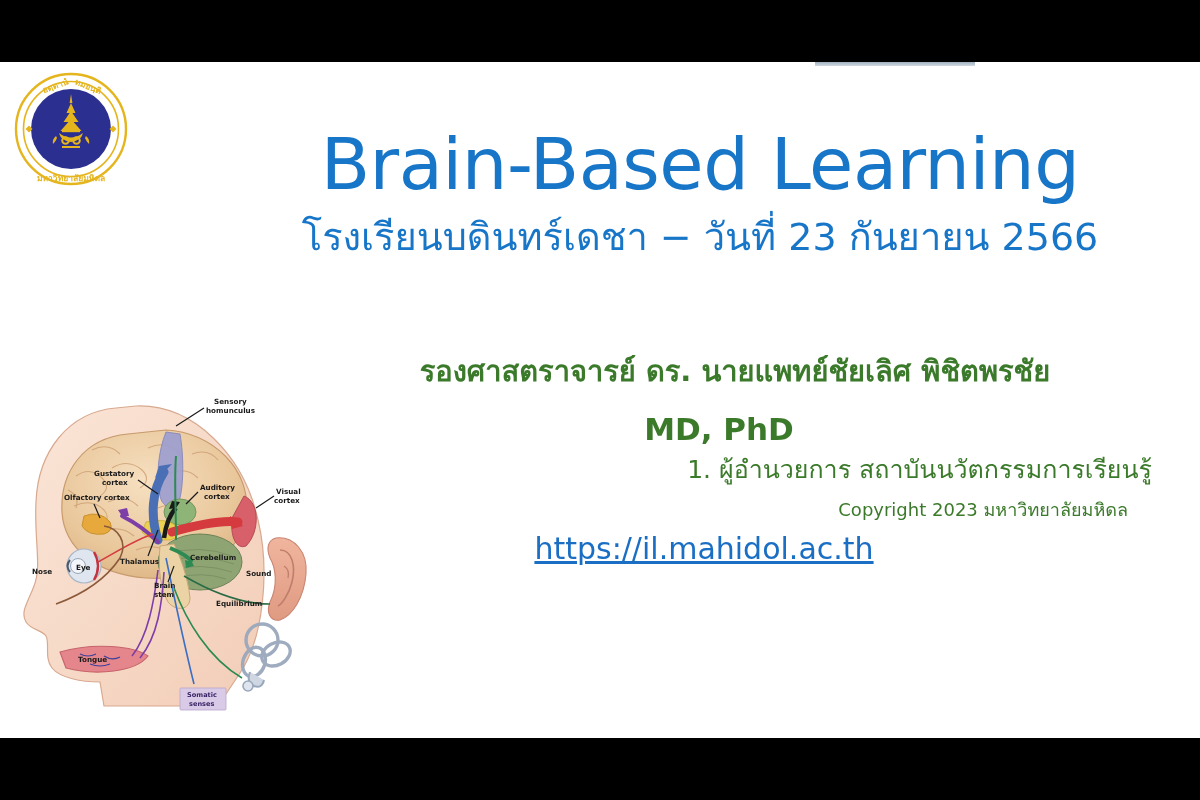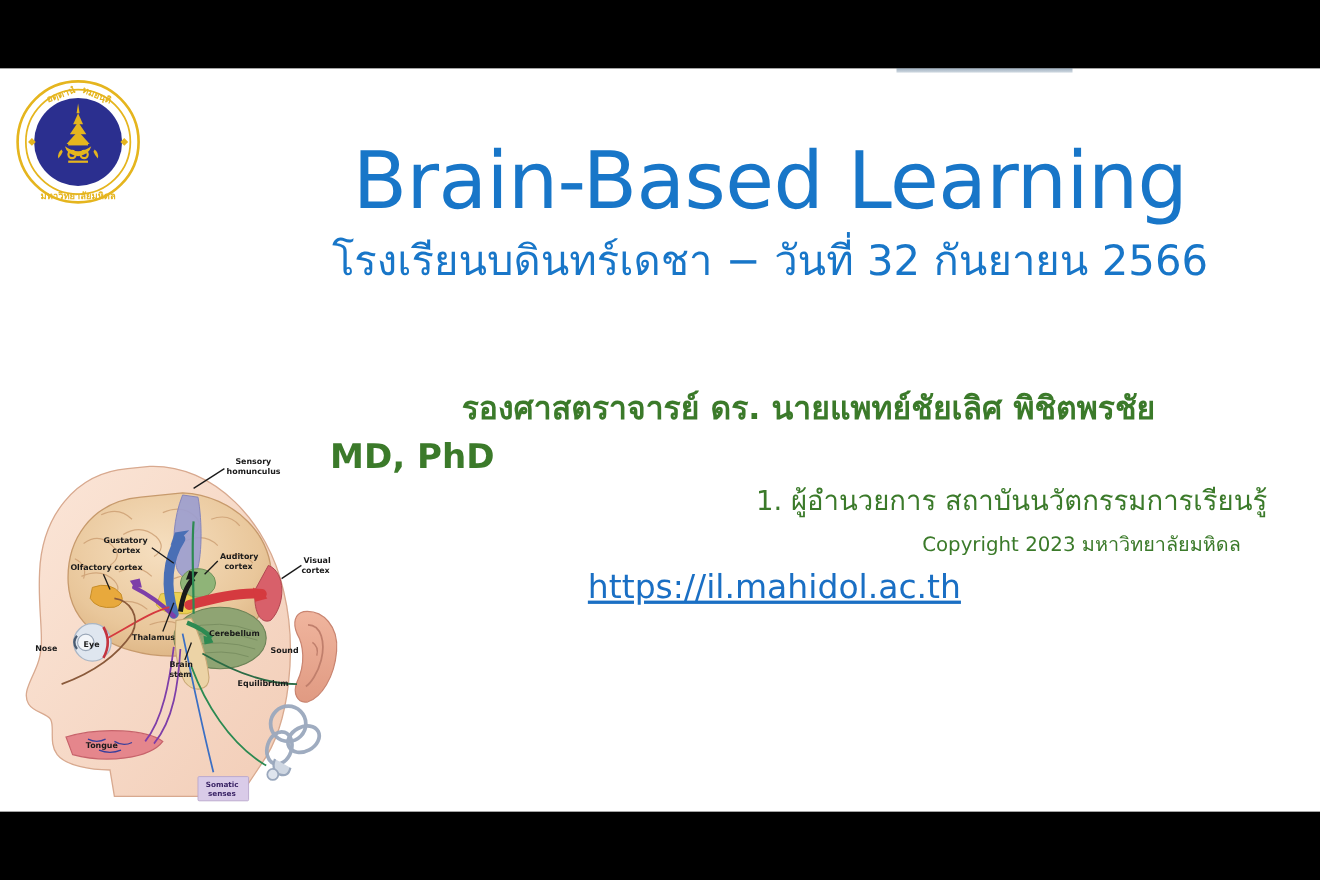--- a/index.html
+++ b/index.html
@@ -74,23 +74,23 @@
     font-size: 29px;
     font-weight: bold;
     line-height: 1.35;
     text-align: center;
     padding-left: 10px;
   }
   .presenter-degree {
     font-size: 31px;
     font-weight: bold;
     line-height: 1.35;
-    text-align: left;
+    text-align: center;
     padding-right: 22px;
-    margin-top: 4px;
+    margin-top: 18px;
   }
   .role-line {
     font-size: 25px;
     line-height: 1.55;
     padding-right: 8px;
   }
   .copyright {
     font-size: 18px;
     line-height: 1.5;
     text-align: right;
@@ -103,21 +103,21 @@
     padding-right: 52px;
     margin-top: 8px;
     font-size: 30px;
     color: #1a6fc4;
     text-decoration: underline;
   }
 
   
   #brain-fig {
     position: absolute;
-    left: 8px; top: 346px;
+    left: 8px; top: 328px;
     width: 318px; height: 330px;
   }
   #brain-fig svg { display: block; }
   .bl { font-family: "DejaVu Sans", sans-serif; font-size: 7.2px; font-weight: bold; fill: #1a1a1a; }
   .bl-p { font-family: "DejaVu Sans", sans-serif; font-size: 6.6px; font-weight: bold; fill: #3b2566; }
 
   
   #bar-top, #bar-bottom {
     position: absolute; left: 0; width: 1200px;
     background: #000;
@@ -158,21 +158,21 @@
           <circle cx="64.5" cy="70.5" r="3.3" fill="none" stroke="#e5b51e" stroke-width="2"></circle>
           <path d="M44 66 q-4 3 -3 8 q3 -3 4 -6 Z"></path>
           <path d="M74 66 q4 3 3 8 q-3 -3 -4 -6 Z"></path>
           <rect x="50" y="76" width="18" height="2"></rect>
         </g>
       </svg>
     </div>
 
     <div id="title-block">
       <div id="main-title">Brain-Based Learning</div>
-      <div id="subtitle">โรงเรียนบดินทร์เดชา  −  วันที่ 32 กันยายน 2566</div>
+      <div id="subtitle">โรงเรียนบดินทร์เดชา  −  วันที่ 23 กันยายน 2566</div>
     </div>
 
     <div id="right-col">
       <div class="presenter-name">รองศาสตราจารย์ ดร. นายแพทย์ชัยเลิศ พิชิตพรชัย</div>
       <div class="presenter-degree">MD, PhD</div>
       <div class="role-line">1. ผู้อำนวยการ สถาบันนวัตกรรมการเรียนรู้</div>
       <div class="copyright">Copyright 2023 มหาวิทยาลัยมหิดล</div>
       <a class="weburl" href="#">https://il.mahidol.ac.th</a>
     </div>
 

